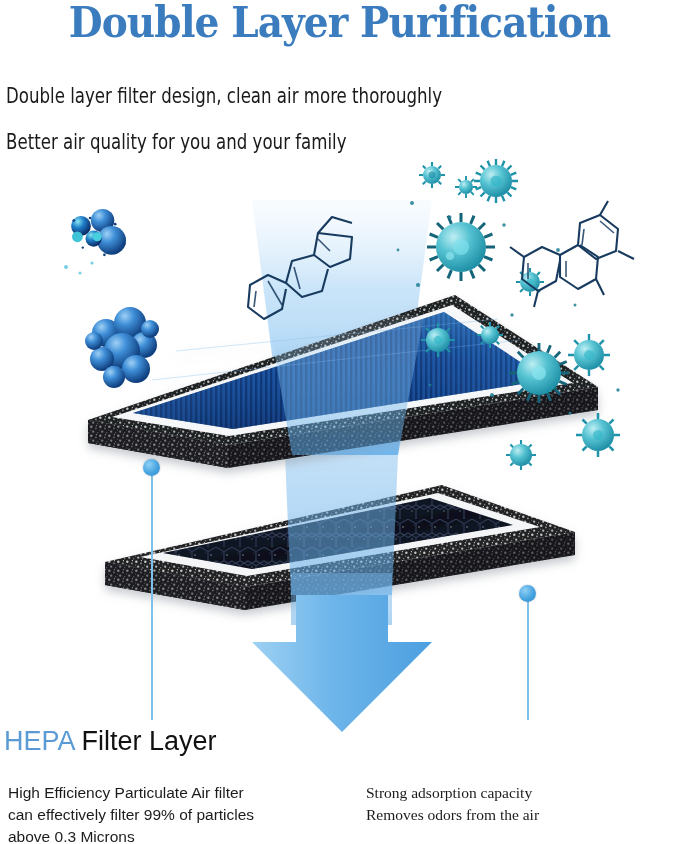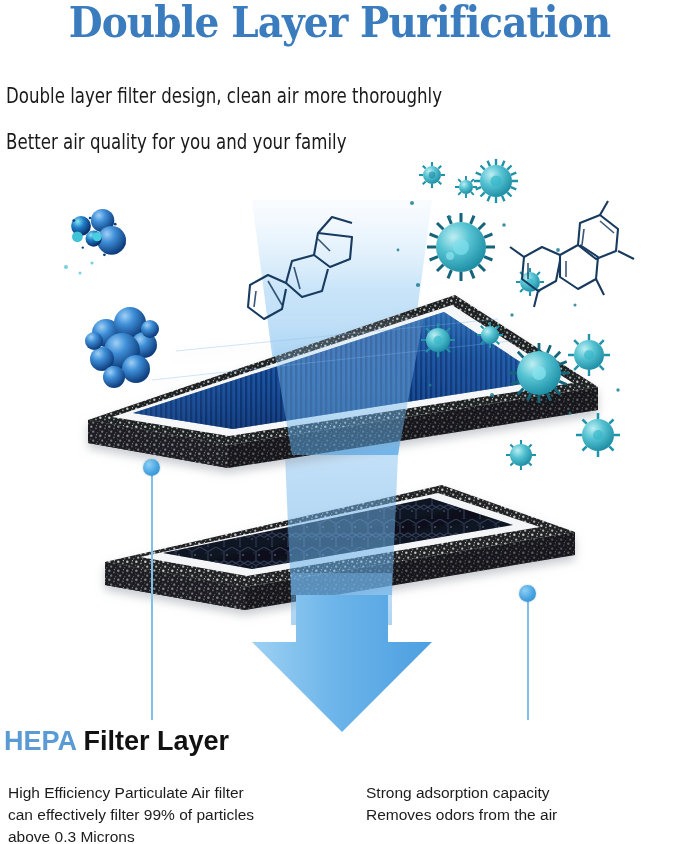--- a/index.html
+++ b/index.html
@@ -25,28 +25,28 @@
     font-size:21px;color:#1a1a1a;white-space:nowrap;
     transform:scaleX(.88);transform-origin:0 50%;
   }
   .sub.l1{top:84px;}
   .sub.l2{top:130px;}
 
   
   .cap{position:absolute;font-size:27px;white-space:nowrap;line-height:1;}
   .cap .hl{color:#5b9bd5;}
   .cap .bk{color:#111111;}
-  .cap-left{left:4px;top:728px;font-weight:bold;}
+  .cap-left{left:4px;top:728px;}
   .cap-right{left:363px;top:728px;}
   .body-txt{
     position:absolute;font-size:15.5px;color:#1c1c1c;line-height:1.42;
     white-space:pre-line;
   }
   .body-left{left:8px;top:782px;}
-  .body-right{left:366px;top:782px;}
+  .body-right{left:366px;top:782px;font-family:Liberation Serif, serif;}
 
   
   .leader{position:absolute;width:2px;background:#7fc0ea;}
   .dot{position:absolute;width:17px;height:17px;border-radius:50%;
        background:radial-gradient(circle at 35% 32%,#8fd0f5 0%,#46a3e0 55%,#2b8ccb 100%);
        box-shadow:0 0 2px rgba(0,0,0,.25);}
   
   .panel{position:absolute;}
   svg{display:block;overflow:visible;}
 </style>

